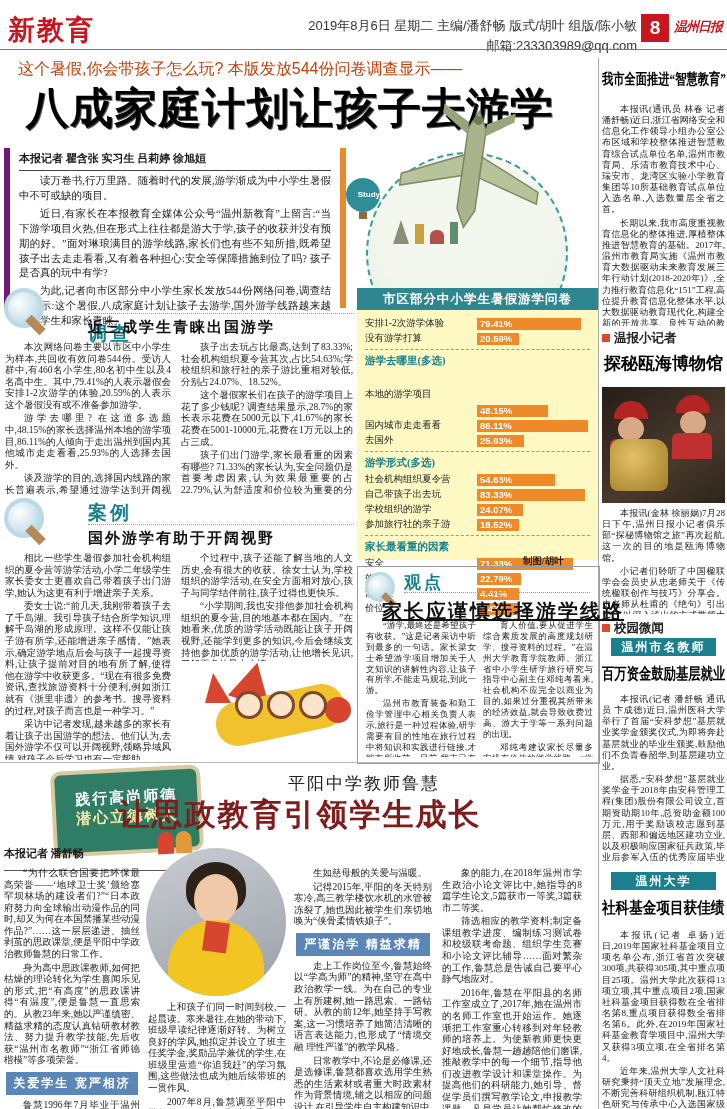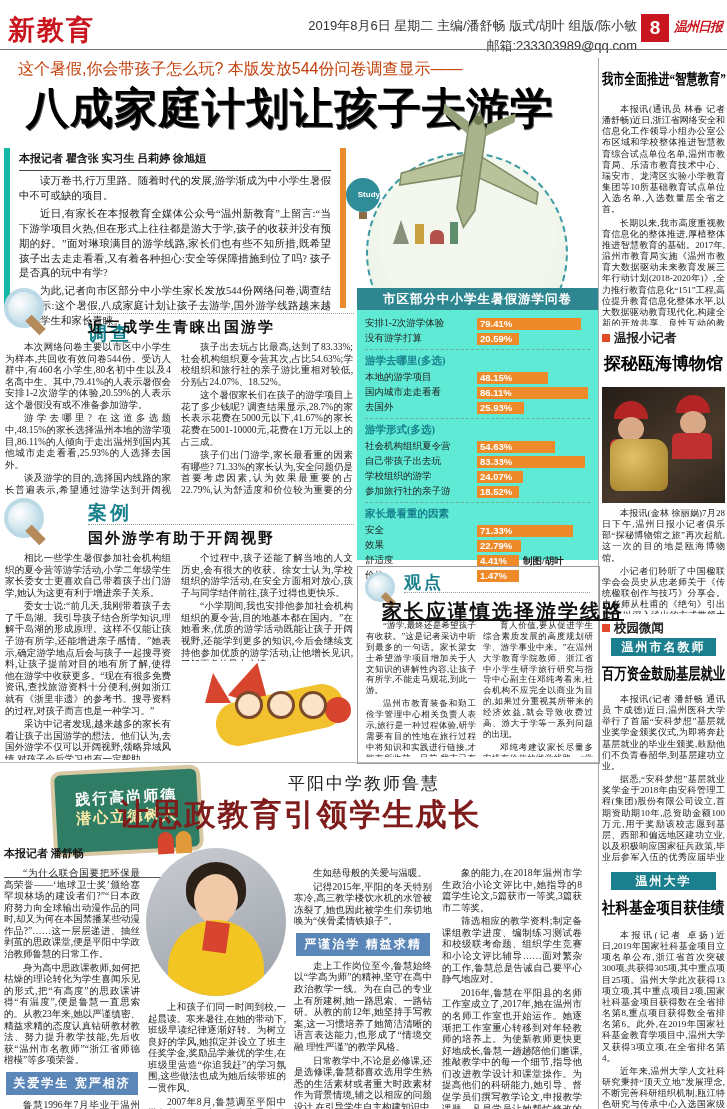--- a/index.html
+++ b/index.html
@@ -13,21 +13,21 @@
   .pagenum{left:641px;top:14px;width:28px;height:28px;background:#c9151e;color:#fff;
            font-size:19px;font-weight:bold;text-align:center;line-height:28px;}
   .masthead{left:674px;top:18px;width:52px;font-size:13px;font-weight:bold;font-style:italic;
             color:#c9151e;letter-spacing:-1px;white-space:nowrap;}
   .head-rule{left:0;top:49px;width:727px;height:0;border-top:1px solid #777;}
   .vert-rule{left:598px;top:58px;width:0;height:1051px;border-left:1px solid #aaa;}
   
   .kicker{left:18px;top:59px;font-size:16px;font-weight:normal;color:#c2410c;}
   .main-headline{left:26px;top:80px;width:575px;font-size:43px;font-weight:900;color:#000;
                  letter-spacing:1px;white-space:nowrap;text-shadow:1px 1px 0 #555;}
-  .lead-box{left:4px;top:148px;width:342px;height:160px;border-left:6px solid #14b8a6;
+  .lead-box{left:4px;top:148px;width:342px;height:160px;border-left:6px solid #701a75;
             border-right:6px solid #e98b2d;padding:0 9px;box-sizing:border-box;}
   .lead-byline{font-size:11px;font-weight:bold;border-bottom:1px solid #444;padding:3px 0 4px 0;}
   .lead-paras p{margin:3px 0 0 0;text-indent:2em;text-align:justify;font-size:10.5px;line-height:1.42;}
   
   .hero{left:338px;top:90px;width:260px;height:216px;overflow:hidden;}
   .globe{position:absolute;left:28px;top:62px;width:198px;height:198px;border:2px dashed #3a9aa3;
          border-radius:50%;background:radial-gradient(circle at 50% 40%,#f3f7ee 55%,#dcebdd);}
   .landmarks{position:absolute;left:55px;top:128px;width:150px;height:26px;display:flex;align-items:flex-end;gap:6px;}
   .lm1{width:0;height:0;border-left:8px solid transparent;border-right:8px solid transparent;border-bottom:24px solid #8a8f79;}
   .lm2{width:9px;height:20px;background:#c9a23f;}
@@ -48,21 +48,21 @@
   
   .txtcol{overflow:hidden;text-align:justify;}
   .txtcol p{margin:0 0 2px 0;text-indent:2em;line-height:1.3;}
   .f95 p{font-size:9.5px;line-height:1.22;}
   .f90 p{font-size:9px;line-height:1.24;}
   .f85 p{font-size:8.5px;line-height:1.28;}
   .bluehead{display:block;margin:5px 2px 5px 2px;background:#5b86b8;color:#fff;text-align:center;
             font-weight:bold;font-size:12px;padding:3px 0;letter-spacing:2px;
             font-family:"Liberation Sans","DejaVu Sans",sans-serif;}
   
-  .chart{left:357px;top:288px;width:241px;height:272px;background:#5eead4;box-sizing:border-box;}
+  .chart{left:357px;top:288px;width:241px;height:272px;background:#fef9c3;box-sizing:border-box;}
   .chart-head{background:#2e8691;color:#fff;font-weight:bold;font-size:12.5px;text-align:center;
               height:22px;line-height:22px;letter-spacing:1px;}
   .chart-body{padding:5px 8px 0 8px;}
   .bar-row{display:flex;align-items:center;margin:2px 0;}
   .bar-label{width:112px;flex:none;font-size:9.5px;color:#222;}
   .bar{height:12px;background:#ee8a2a;color:#fff;font-size:9.5px;font-weight:bold;
        line-height:12px;padding-left:3px;box-sizing:border-box;white-space:nowrap;
        font-family:"Liberation Sans","DejaVu Sans",sans-serif;}
   .bar-sep{border-top:1px dashed #6fae9f;margin:4px 0;}
   .bar-heading{color:#17808d;font-weight:bold;font-size:10.5px;margin:2px 0 3px 0;}
@@ -85,21 +85,21 @@
   .badge{left:52px;top:768px;width:150px;height:86px;background:#2e7d64;border:4px solid #d8c9a3;
          border-radius:10px;transform:rotate(-3deg);box-sizing:border-box;text-align:center;
          color:#fff;font-weight:bold;font-size:15px;letter-spacing:2px;padding-top:16px;}
   .badge .l2{color:#ffe9a8;}
   .badge .kid1,.badge .kid2{position:absolute;bottom:-6px;width:16px;height:22px;border-radius:8px 8px 0 0;}
   .badge .kid1{right:26px;background:#d8452e;}
   .badge .kid2{right:8px;background:#e09a3a;}
   .t-kicker{left:244px;top:772px;width:240px;text-align:center;font-size:17px;color:#222;letter-spacing:2px;}
   .t-headline{left:60px;top:794px;width:480px;text-align:center;font-size:31px;font-weight:900;color:#7f1d1d;
               letter-spacing:2px;white-space:nowrap;}
-  .t-byline{left:4px;top:846px;width:186px;font-size:11px;font-weight:bold;border-bottom:1px solid #555;padding-bottom:16px;}
+  .t-byline{left:4px;top:846px;width:186px;font-size:11px;font-weight:bold;border-bottom:1px solid #555;padding-bottom:9px;}
   .t-photo{left:146px;top:848px;width:140px;height:148px;border-radius:50%;overflow:hidden;
            background:linear-gradient(160deg,#c9ccd2,#9aa0a8);}
   .t-hair{position:absolute;left:40px;top:14px;width:60px;height:52px;border-radius:50% 50% 40% 40%;background:#2c2118;}
   .t-face{position:absolute;left:48px;top:26px;width:44px;height:50px;border-radius:50%;background:#f0c9a8;}
   .t-shirt{position:absolute;left:22px;top:72px;width:96px;height:80px;border-radius:48px 48px 0 0;background:#f3c523;}
   .t-scarf{position:absolute;left:58px;top:74px;width:24px;height:30px;background:#d8452e;transform:rotate(8deg);}
   
   .rail-title{left:602px;width:123px;text-align:left;font-weight:900;color:#000;white-space:nowrap;
               font-family:"Liberation Serif",serif;}
   .squeeze{transform-origin:left center;}
@@ -187,21 +187,21 @@
           <div class="bar" style="width: 104px; background: rgb(238, 138, 42);">79.41%</div>
         </div>
         <div class="bar-row">
           <div class="bar-label">没有游学打算</div>
           <div class="bar" style="width: 42px; background: rgb(238, 138, 42);">20.59%</div>
         </div>
         <div class="bar-sep"></div>
         <div class="bar-heading">游学去哪里(多选)</div>
         <div class="bar-row">
           <div class="bar-label">本地的游学项目</div>
-          <div class="bar" style="width: 71px; background: rgb(238, 138, 42);">48.15%</div>
+          <div class="bar" style="width: 71px; background: rgb(238, 138, 42); margin-top: 34px;">48.15%</div>
         </div>
         <div class="bar-row">
           <div class="bar-label">国内城市走走看看</div>
           <div class="bar" style="width: 111px; background: rgb(238, 138, 42);">86.11%</div>
         </div>
         <div class="bar-row">
           <div class="bar-label">去国外</div>
           <div class="bar" style="width: 47px; background: rgb(238, 138, 42);">25.93%</div>
         </div>
         <div class="bar-sep"></div>
@@ -277,21 +277,21 @@
       <div class="handle"></div>
   </div>
   <div class="abs sec-title sans" style="left:404px;top:571px;font-size:17px;">观点</div>
   <div class="abs dotted" style="left:404px;top:592px;width:186px;"></div>
   <div class="abs sec-sub sans" style="left:382px;top:598px;font-size:20px;text-decoration:underline;">家长应谨慎选择游学线路</div>
   <div class="abs txtcol f85" style="left:366px;top:620px;width:110px;height:137px;">
       <p>“游学,最终还是希望孩子有收获。”这是记者采访中听到最多的一句话。家长梁女士希望游学项目增加关于人文知识的讲解性内容,让孩子有所学,不能走马观花,到此一游。</p>
       <p>温州市教育装备和勤工俭学管理中心相关负责人表示,旅行是一种过程体验,研学需要有目的性地在旅行过程中将知识和实践进行链接,才能有所收获。目前,我市已有61个市级、8个省级中小学生研学旅行基地和营地,其安全性具有一定的保障。他建议家长在选择时可以优先考虑研学基地,相对于商业性的游学线路更有保障。</p>
     </div>
   <div class="abs txtcol f85" style="left:483px;top:620px;width:110px;height:137px;">
-      <p>育人价值,要从促进学生综合素质发展的高度规划研学、游学事业中来。”在温州大学教育学院教师、浙江省中小学生研学旅行研究与指导中心副主任邓纯考看来,社会机构不应完全以商业为目的,如果过分重视其所带来的经济效益,就会导致收费过高、游大于学等一系列问题的出现。</p>
+      <p>育人价值,要从促进学生综合素质发展的高度规划研学、搜寻资料的过程。”在温州大学教育学院教师、浙江省中小学生研学旅行研究与指导中心副主任邓纯考看来,社会机构不应完全以商业为目的,如果过分重视其所带来的经济效益,就会导致收费过高、游大于学等一系列问题的出现。</p>
       <p>邓纯考建议家长尽量多安排有价值的游学线路。“学生应当在见人、见事、见景中学习知识、学会探究。同时,通过这样的活动,锻炼学生的独立能力,培养劳动意识。”他建议我市的中小学生不妨从了解温州、认识温州开始,围绕家乡的历史文化和人文进行一些游学项目,做一个了解家乡、热爱家乡的好少年。</p>
     </div>
 
   <div class="abs bottom-rule"></div>
   <div class="abs badge sans">
     <div>践行高尚师德</div>
     <div class="l2">潜心立德树人</div>
     <div class="kid1"></div>
     <div class="kid2"></div>
   </div>

